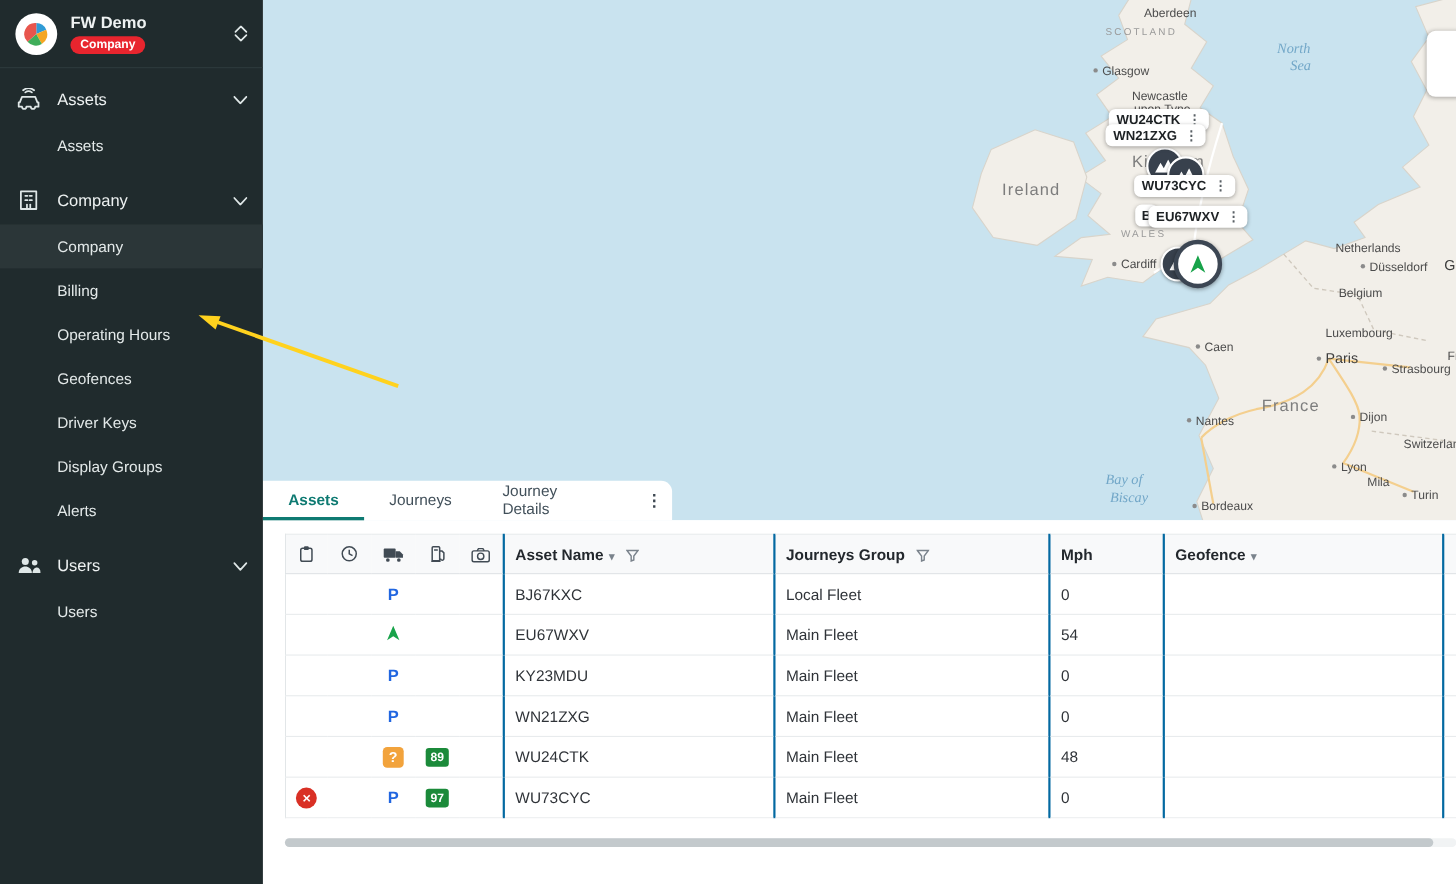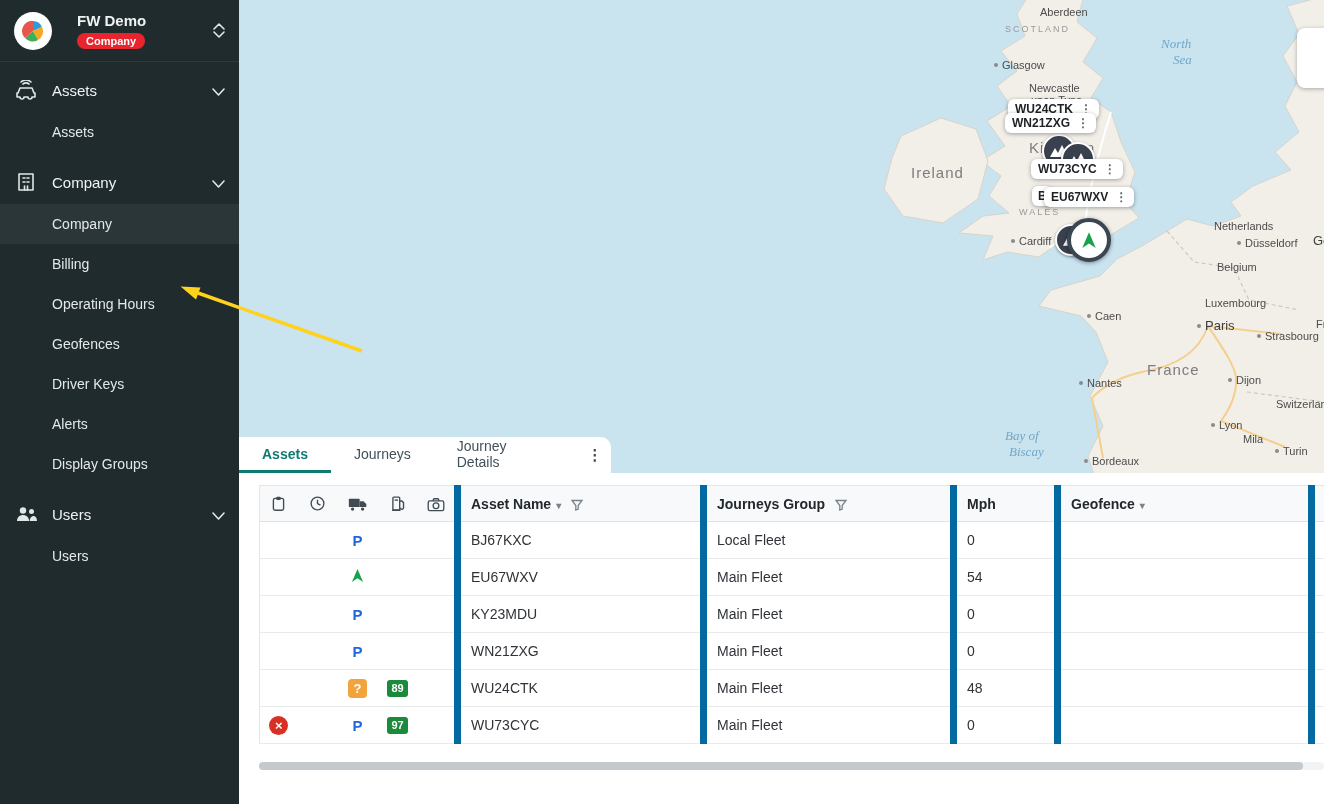--- a/index.html
+++ b/index.html
@@ -4,21 +4,21 @@
 <style>
   *{margin:0;padding:0;box-sizing:border-box}
   html,body{width:1324px;height:804px;overflow:hidden;font-family:"Liberation Sans",sans-serif;background:#fff}
   .app{position:relative;width:1324px;height:804px;overflow:hidden}
 
   
   .sidebar{position:absolute;left:0;top:0;width:239px;height:804px;background:#202b2d;color:#eef2f2;z-index:10}
   .sb-header{height:62px;display:flex;align-items:center;padding:0 14px;border-bottom:1px solid #2d3ا}
   .sb-header{border-bottom:1px solid #2d3a3c;cursor:pointer}
   .logo{width:38px;height:38px;border-radius:50%;background:#fff;display:flex;align-items:center;justify-content:center;flex:0 0 auto}
-  .org-meta{margin-left:25px;flex:1}
+  .org-meta{margin-left:12px;flex:1}
   .org-name{font-size:15px;font-weight:bold;line-height:18px}
   .org-badge{display:inline-block;margin-top:3px;background:#e8252e;color:#fff;font-size:11px;font-weight:bold;padding:2px 9px;border-radius:9px}
   .expander{color:#cdd6d6;display:flex;flex-direction:column;align-items:center;gap:1px}
   .sb-item{display:flex;align-items:center;height:46px;padding:0 14px;font-size:15px;cursor:pointer}
   .sb-item .ic,.sb-sec .ic{width:24px;height:24px;margin-right:14px;display:flex;align-items:center;justify-content:center;flex:0 0 auto}
   .sb-item.active{background:#2d6a66;margin-top:11px}
   .sb-sec{display:flex;align-items:center;height:44px;padding:0 14px;font-size:15px;cursor:pointer}
   .sb-sec .chev{margin-left:auto}
   .sb-sub{display:flex;align-items:center;height:40px;padding-left:52px;font-size:14px;color:#e3e9e9;cursor:pointer}
   .sb-sub.sel{background:#2b3638}
@@ -49,21 +49,21 @@
   .tab{display:flex;align-items:center;padding:0 23px;font-size:14px;color:#42505a;cursor:pointer;border-bottom:3px solid transparent}
   .tab.active{color:#0e7a72;font-weight:bold;border-bottom-color:#0e7a72}
   .kebab{display:flex;align-items:center;justify-content:center;width:34px;margin-left:6px;color:#3c4650;font-size:15px;font-weight:bold;cursor:pointer}
   .panel{position:absolute;left:239px;top:473px;width:1085px;height:331px;background:#fff;z-index:4}
   .tablecard{position:absolute;left:20px;top:12px;width:1065px;overflow:hidden}
   table{border-collapse:collapse;table-layout:fixed;width:1112px;font-size:14px;color:#2f3338}
   col.ci{width:40px}col.ci1{width:38px}col.cn{width:246px}col.cg{width:250px}col.cm{width:104px}col.cgeo{width:254px}col.ccut{width:80px}
   thead th{height:36px;background:#f8f9fa;border-top:1px solid #e2e6e8;border-bottom:1px solid #dfe3e6;font-weight:bold;text-align:left;padding:0 10px;color:#23282d}
   tbody td{height:37px;border-bottom:1px solid #e8ebed;padding:0 10px;background:#fff}
   th.first,td.first{border-left:1px solid #e2e6e8}
-  th.sep,td.sep{border-left:7px solid #0369a1}
+  th.sep,td.sep{border-left:2px solid #0369a1}
   td.icc,th.icc{text-align:center;padding:0 4px}
   .hdr-ic{display:inline-flex;vertical-align:middle}
   .caret{color:#7a838c;font-size:10px;margin-left:5px}
   .funnel{margin-left:6px;display:inline-flex;vertical-align:-2px;cursor:pointer}
   .st-p{color:#2166e0;font-weight:bold;font-size:15px}
   .st-q{display:inline-flex;width:19px;height:19px;background:#f2a33c;border-radius:4px;color:#fff;font-weight:bold;font-size:13px;align-items:center;justify-content:center}
   .fuel{display:inline-flex;min-width:21px;height:17px;background:#1b8a3a;border-radius:3px;color:#fff;font-weight:bold;font-size:11px;align-items:center;justify-content:center;padding:0 2px}
   .err{display:inline-flex;width:19px;height:19px;border-radius:50%;background:#d93025;color:#fff;font-weight:bold;font-size:13px;align-items:center;justify-content:center}
   .hscroll{position:absolute;left:20px;right:0;top:289px;height:8px;background:#f1f3f4;border-radius:4px}
   .hthumb{position:absolute;left:0;top:0;height:8px;width:98%;background:#c3c9cc;border-radius:4px;cursor:pointer}
@@ -145,24 +145,24 @@
     <div class="sb-sub">
         <span>Operating Hours</span>
       </div>
     <div class="sb-sub">
         <span>Geofences</span>
       </div>
     <div class="sb-sub">
         <span>Driver Keys</span>
       </div>
     <div class="sb-sub">
+        <span>Display Groups</span>
+      </div>
+    <div class="sb-sub">
         <span>Alerts</span>
-      </div>
-    <div class="sb-sub">
-        <span>Display Groups</span>
       </div>
 
     <div class="sb-sec mt8">
       <span class="ic">
         <svg width="22" height="18" viewBox="0 0 22 18" class="wfill">
             <circle cx="8" cy="5.5" r="3.2"></circle>
             <path d="M2 16c0-4 3-6 6-6s6 2 6 6z"></path>
             <circle cx="16.5" cy="6.5" r="2.5"></circle>
             <path d="M14.5 16c.2-3 2-5 4-5 1.8 0 3.5 1.7 3.5 5z"></path>
           </svg>

